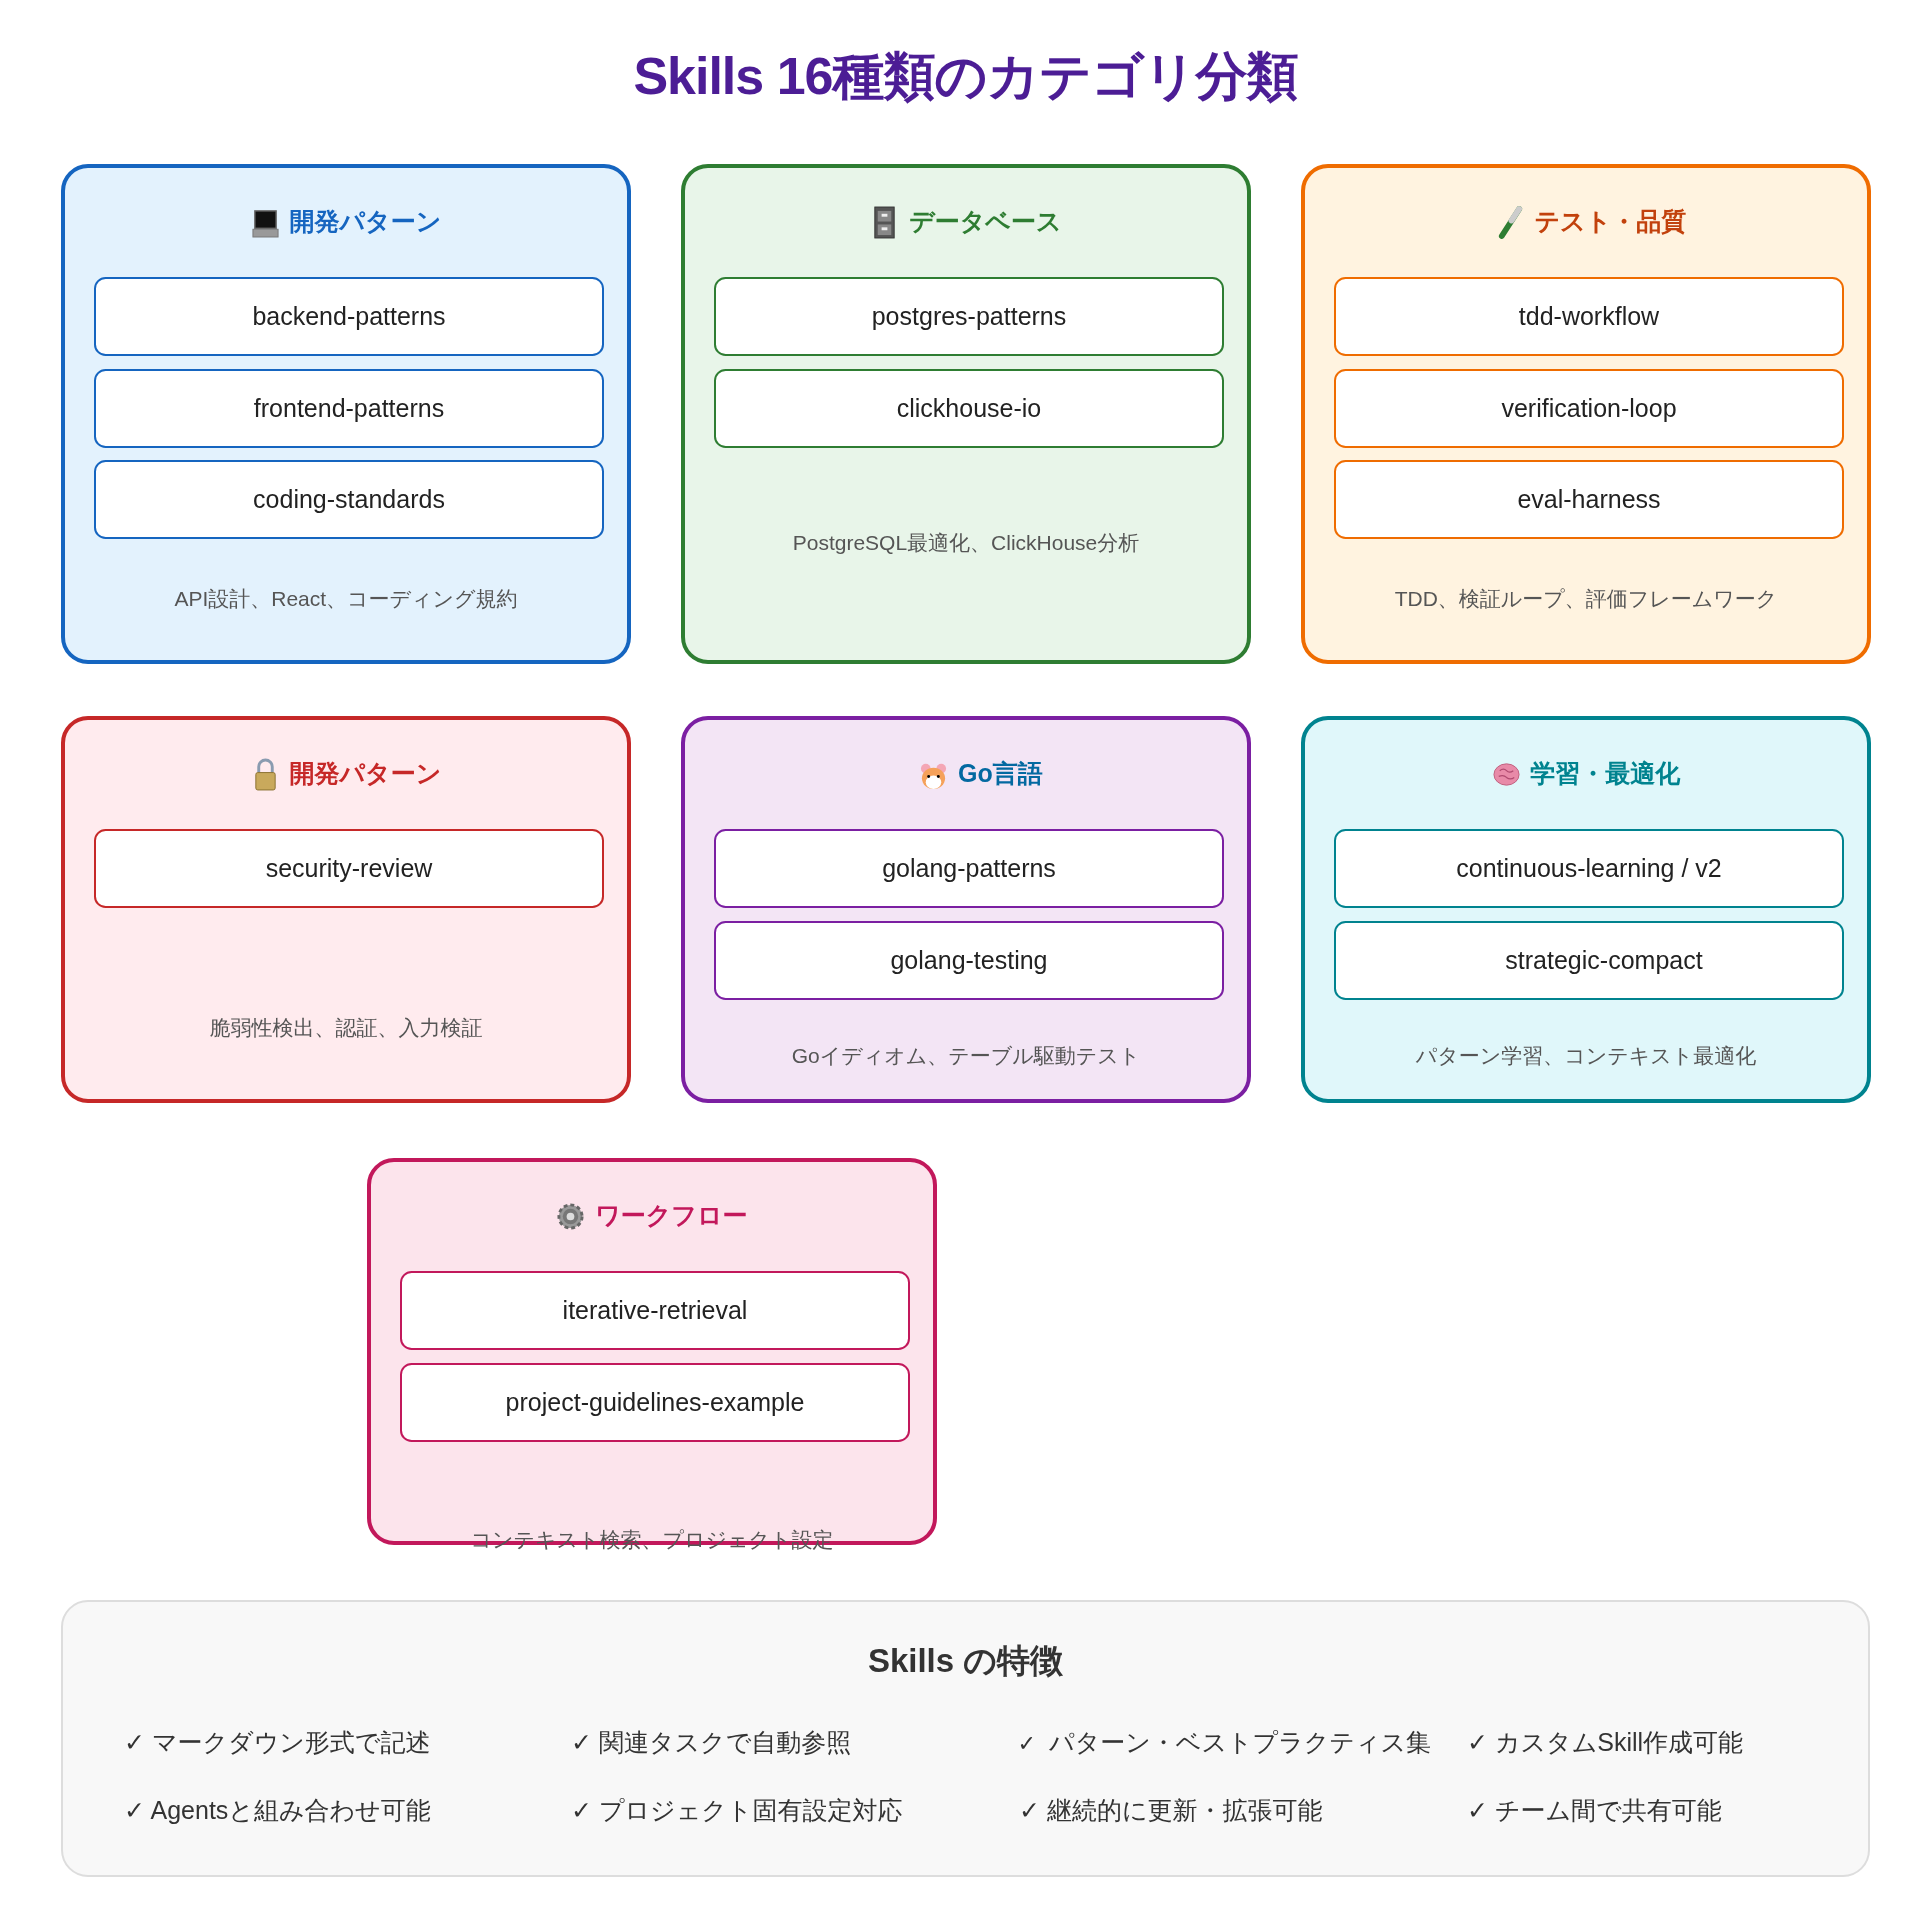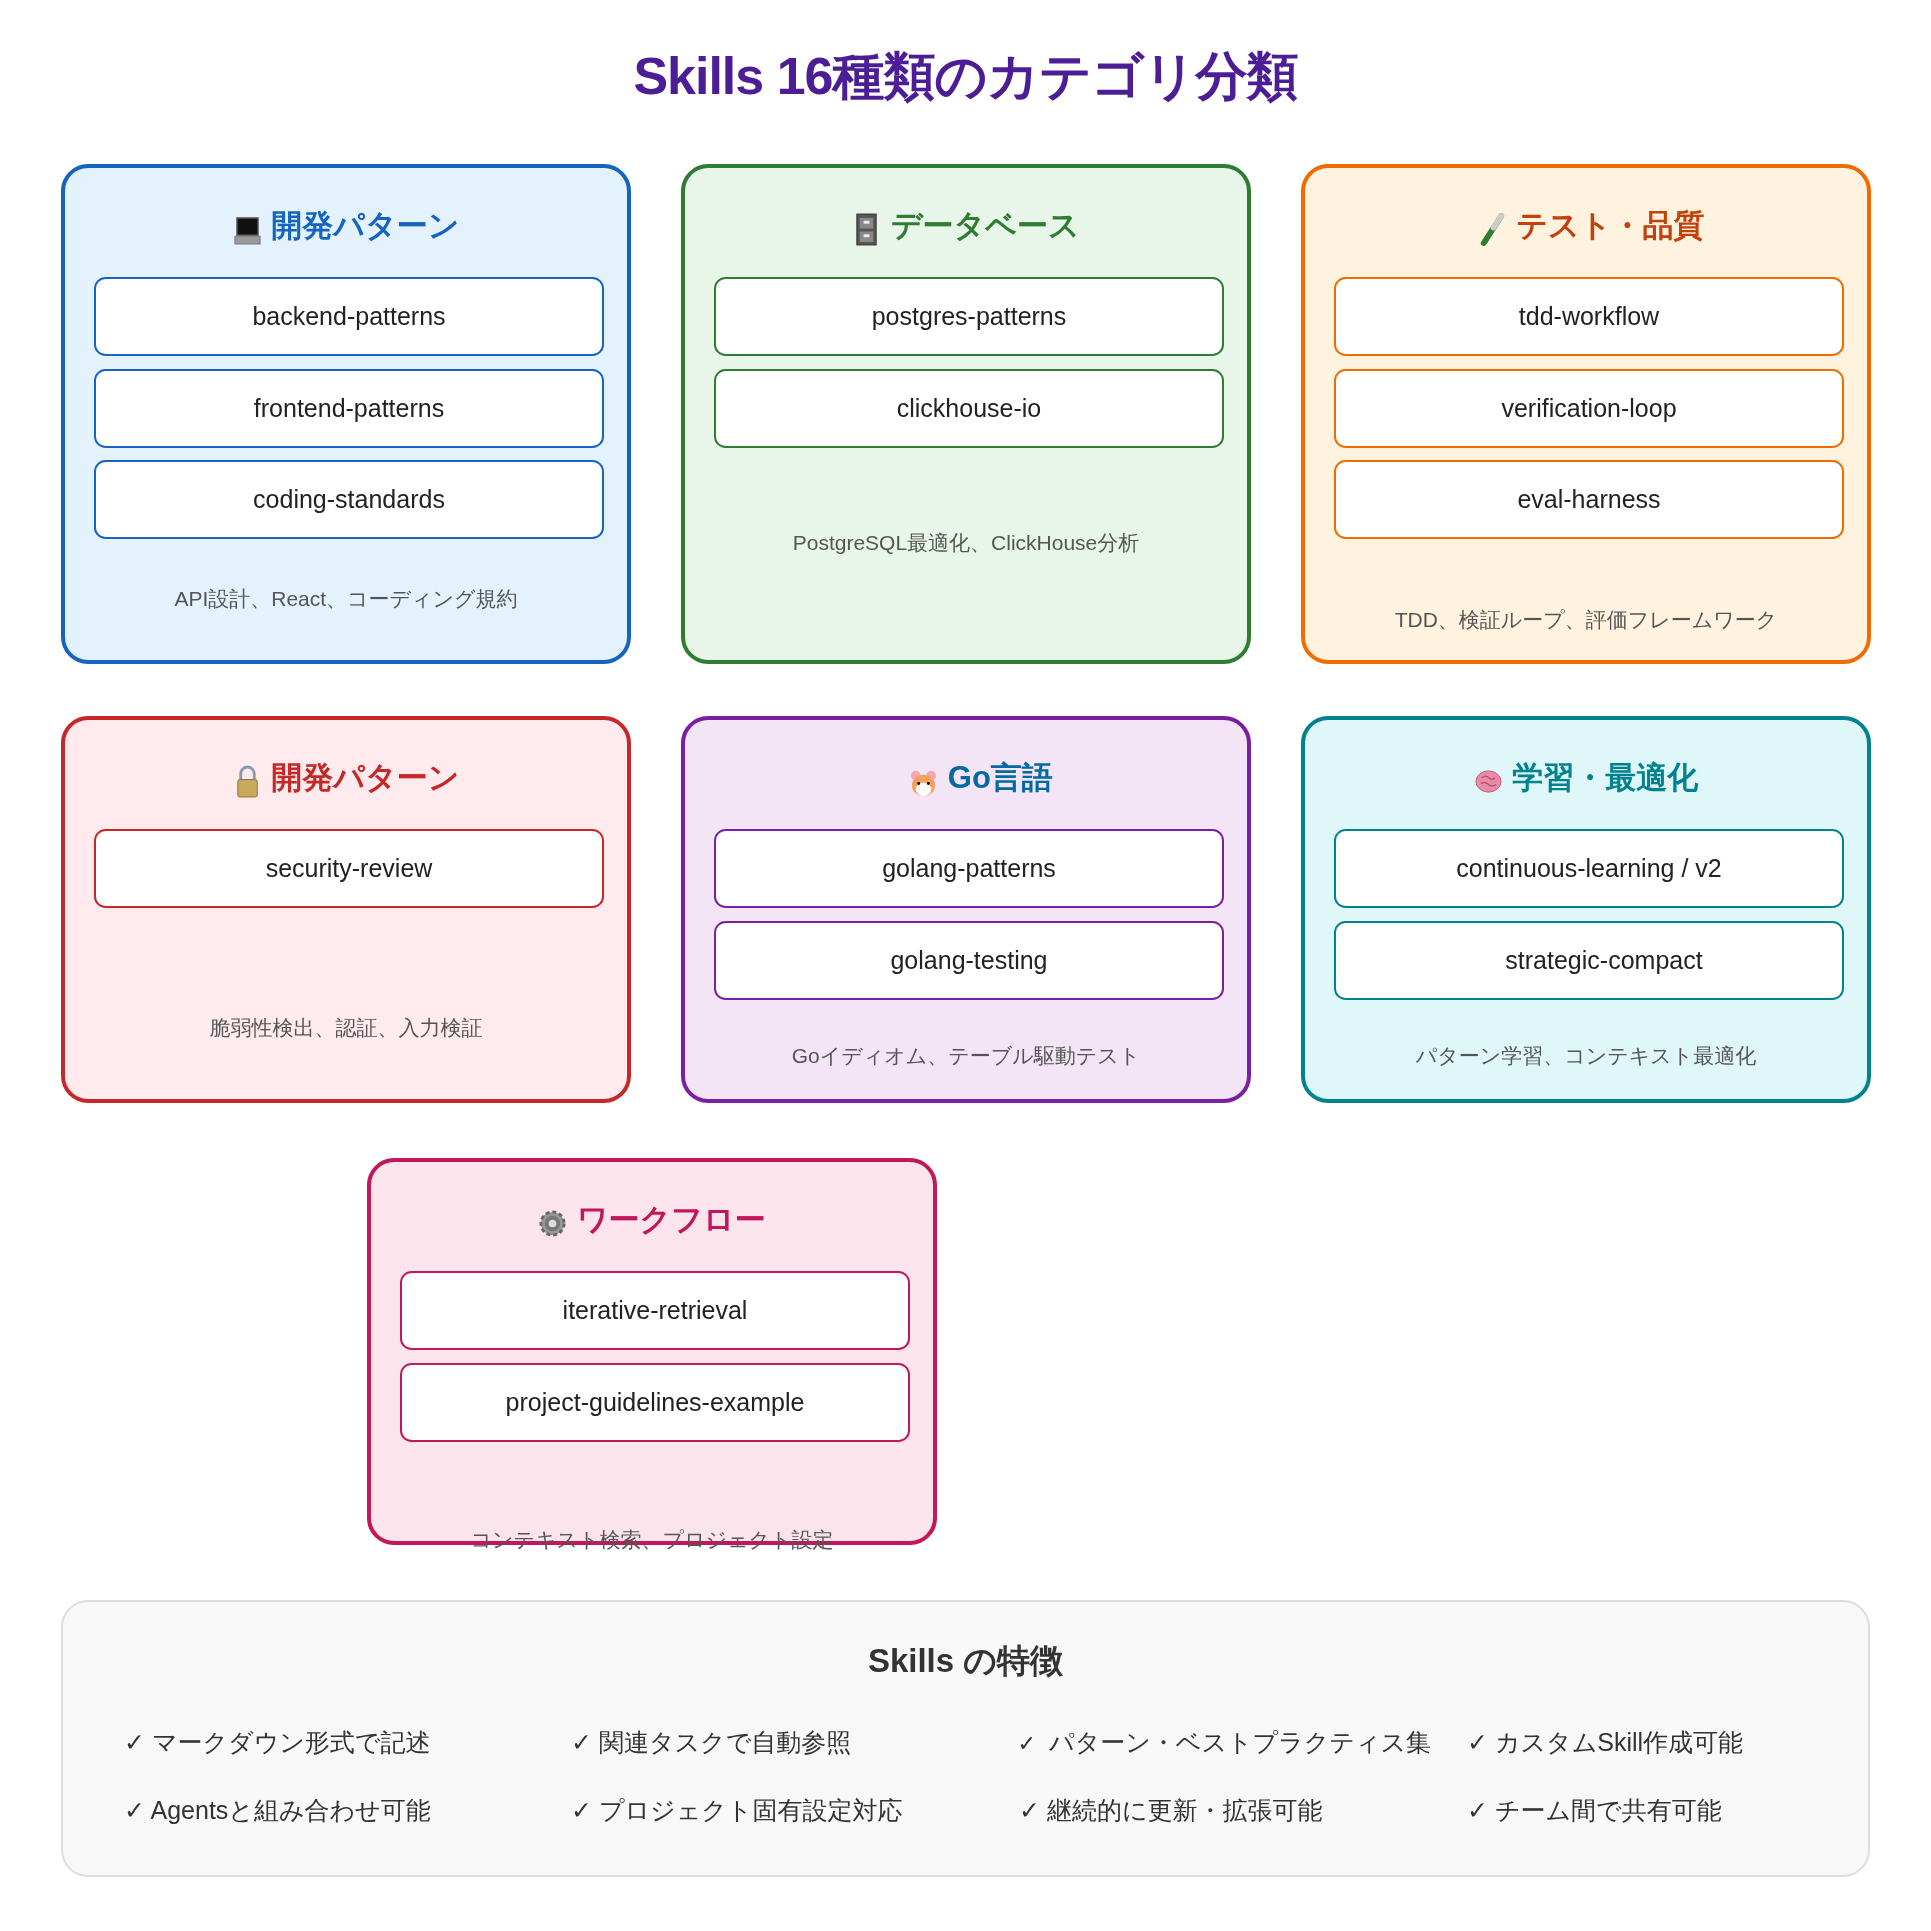--- a/index.html
+++ b/index.html
@@ -1,20 +1,20 @@
 <!DOCTYPE html>
 <html><head>
 <meta charset="utf-8">
 <style>
   * { box-sizing: border-box; margin: 0; padding: 0; }
   html, body { width: 1931px; height: 1931px; background: #ffffff; overflow: hidden; }
   body { font-family: "Liberation Sans", "DejaVu Sans", sans-serif; color: #1a1a2e; position: relative; }
   .title { position: absolute; left: 0; top: 42px; width: 1931px; text-align: center; font-size: 52px; font-weight: 700; color: #4c1d95; letter-spacing: -1px; }
   .card { position: absolute; width: 570px; border: 4.8px solid; border-radius: 27px; }
-  .card-title { position: absolute; left: 0; top: 37px; width: 100%; text-align: center; font-size: 31px; font-weight: 700; display: flex; justify-content: center; align-items: flex-end; gap: 9.7px; }
+  .card-title { position: absolute; left: 0; top: 37px; width: 100%; text-align: center; font-size: 25px; font-weight: 700; display: flex; justify-content: center; align-items: flex-start; gap: 9.7px; }
   .card-title .ico { display: inline-block; width: 29px; height: 35px; }
   .items { position: absolute; left: 29px; top: 109px; width: 510px; }
   .item { height: 79px; background: #ffffff; border: 2.9px solid; border-radius: 11.6px; display: flex; align-items: center; justify-content: center; font-size: 25px; color: #222; margin-bottom: 12.6px; }
   .desc { position: absolute; left: 0; width: 100%; text-align: center; font-size: 21px; color: #555; }
   .features { position: absolute; left: 61px; top: 1600px; width: 1809px; height: 277px; background: #f8f8f8; border: 2.9px solid #dddddd; border-radius: 27px; }
   .features h2 { position: absolute; top: 37px; width: 100%; text-align: center; font-size: 33px; font-weight: 700; color: #333; }
   .feat { position: absolute; font-size: 25px; color: #333; }
 </style>
 </head>
 <body>
@@ -67,21 +67,21 @@
           <line x1="24" y1="4" x2="16" y2="16" stroke="#ccc" stroke-width="6" stroke-linecap="round"></line>
         </svg>
     </span>
     <span>テスト・品質</span>
   </div>
   <div class="items">
     <div class="item" style="border-color:#ef6c00;">tdd-workflow</div>
     <div class="item" style="border-color:#ef6c00;">verification-loop</div>
     <div class="item" style="border-color:#ef6c00;">eval-harness</div>
   </div>
-  <div class="desc" style="top:417px;margin-top:21px;">TDD、検証ループ、評価フレームワーク</div>
+  <div class="desc" style="top:417px;">TDD、検証ループ、評価フレームワーク</div>
 </div>
 
 <div class="card" style="left:61px;top:716px;height:387px;border-color:#c62828;background:#ffebee;">
   <div class="card-title" style="color:#c62828;">
     <span class="ico">
       <svg width="29" height="35" viewBox="0 0 30 36">
           <path d="M8 16 V10 a7 7 0 0 1 14 0 V16" fill="none" stroke="#8a9bb0" stroke-width="3"></path>
           <rect x="5" y="16" width="20" height="18" rx="2" fill="#c9a95c" stroke="#8a7030"></rect>
         </svg>
     </span>

